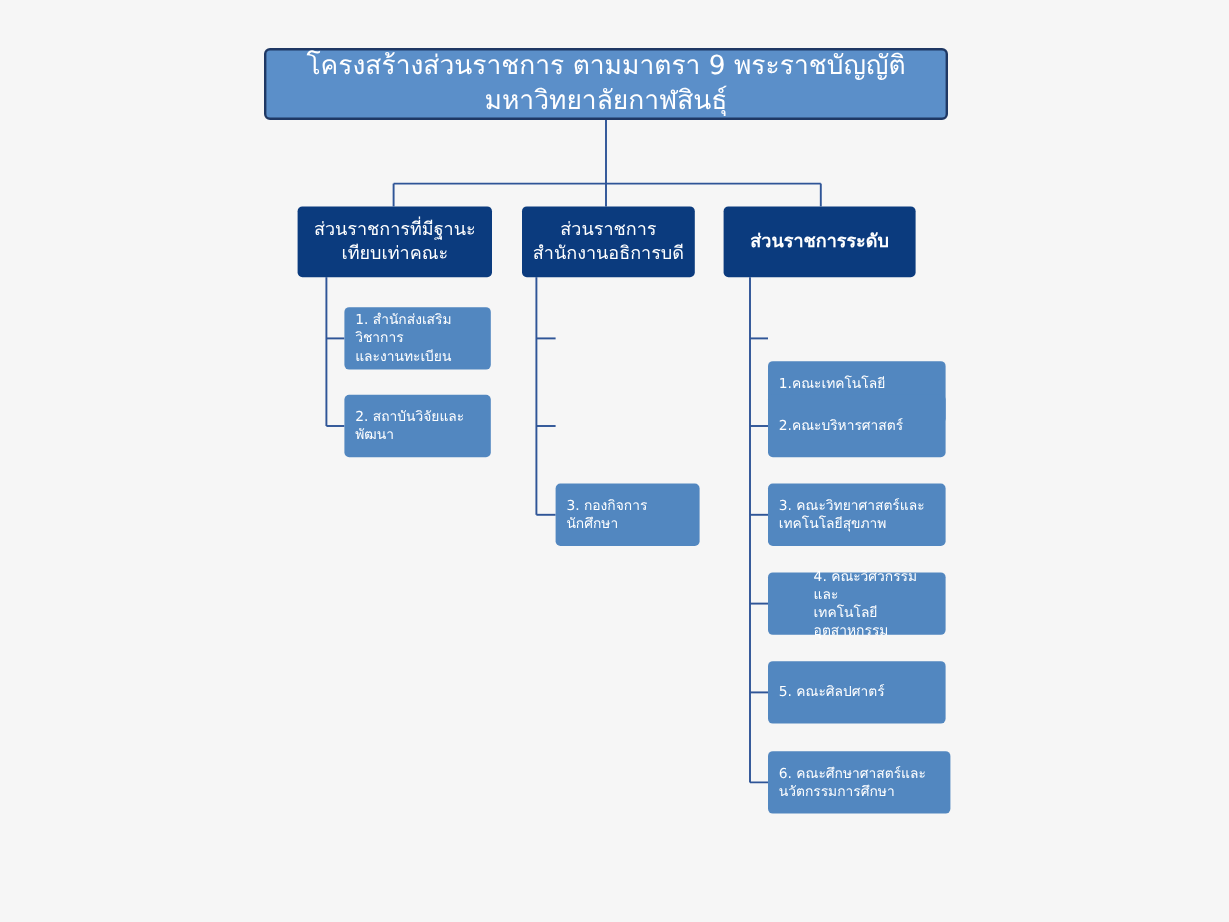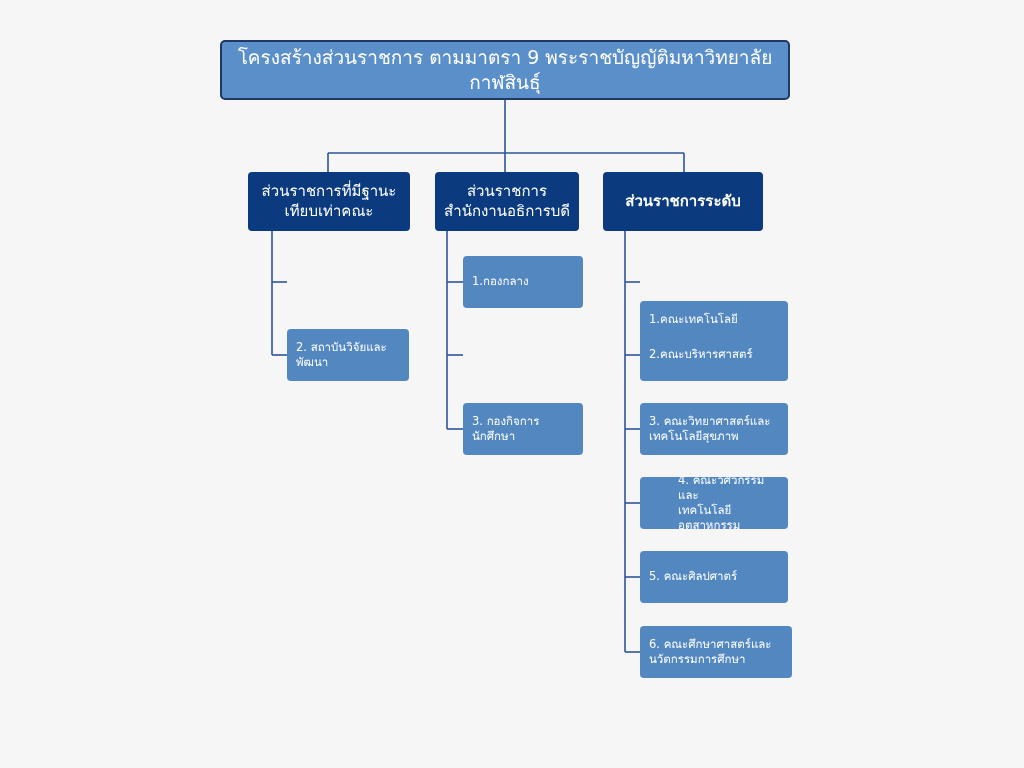--- a/index.html
+++ b/index.html
@@ -35,21 +35,21 @@
     line-height: 1.32;
   }
   
   .node-root {
     background: #5b8fc9;
     border: 2px solid #1f3864;
     border-radius: 5px;
     align-items: center;
     justify-content: center;
     text-align: center;
-    font-size: 19px;
+    font-size: 22px;
     padding: 4px 10px;
   }
   
   .node-l2 {
     background: #0b3b7e;
     align-items: center;
     justify-content: center;
     text-align: center;
     font-size: 15px;
     padding: 4px 8px;
@@ -116,30 +116,33 @@
     <span>
       <span>ส่วนราชการที่มีฐานะ</span><br>
       <span>เทียบเท่าคณะ</span>
     </span>
   </div>
 
   <div class="node node-l2" style="left:603px; top:172px; width:160px; height:59px;font-weight:bold;">
     <span>ส่วนราชการระดับ</span>
   </div>
 
+  <div class="node node-leaf" style="left:287px; top:256px; width:122px; height:52px;">
+    <span class="label">
+      <span>1. สำนักส่งเสริมวิชาการ</span><br>
+      <span>และงานทะเบียน</span>
+    </span>
+  </div>
   <div class="node node-leaf" style="left:287px; top:329px; width:122px; height:52px;">
     <span class="label">
       <span>2. สถาบันวิจัยและ</span><br>
       <span>พัฒนา</span>
     </span>
   </div>
 
-  <div class="node node-leaf" style="left:463px; top:256px; width:120px; height:52px;">
-    <span class="label">1.กองกลาง</span>
-  </div>
   <div class="node node-leaf" style="left:463px; top:403px; width:120px; height:52px;">
     <span class="label">3. กองกิจการนักศึกษา</span>
   </div>
 
   <div class="node node-leaf" style="left:640px; top:256px; width:148px; height:52px;margin-top:45px;">
     <span class="label">1.คณะเทคโนโลยีการเกษตร</span>
   </div>
   <div class="node node-leaf" style="left:640px; top:329px; width:148px; height:52px;">
     <span class="label">2.คณะบริหารศาสตร์</span>
   </div>

